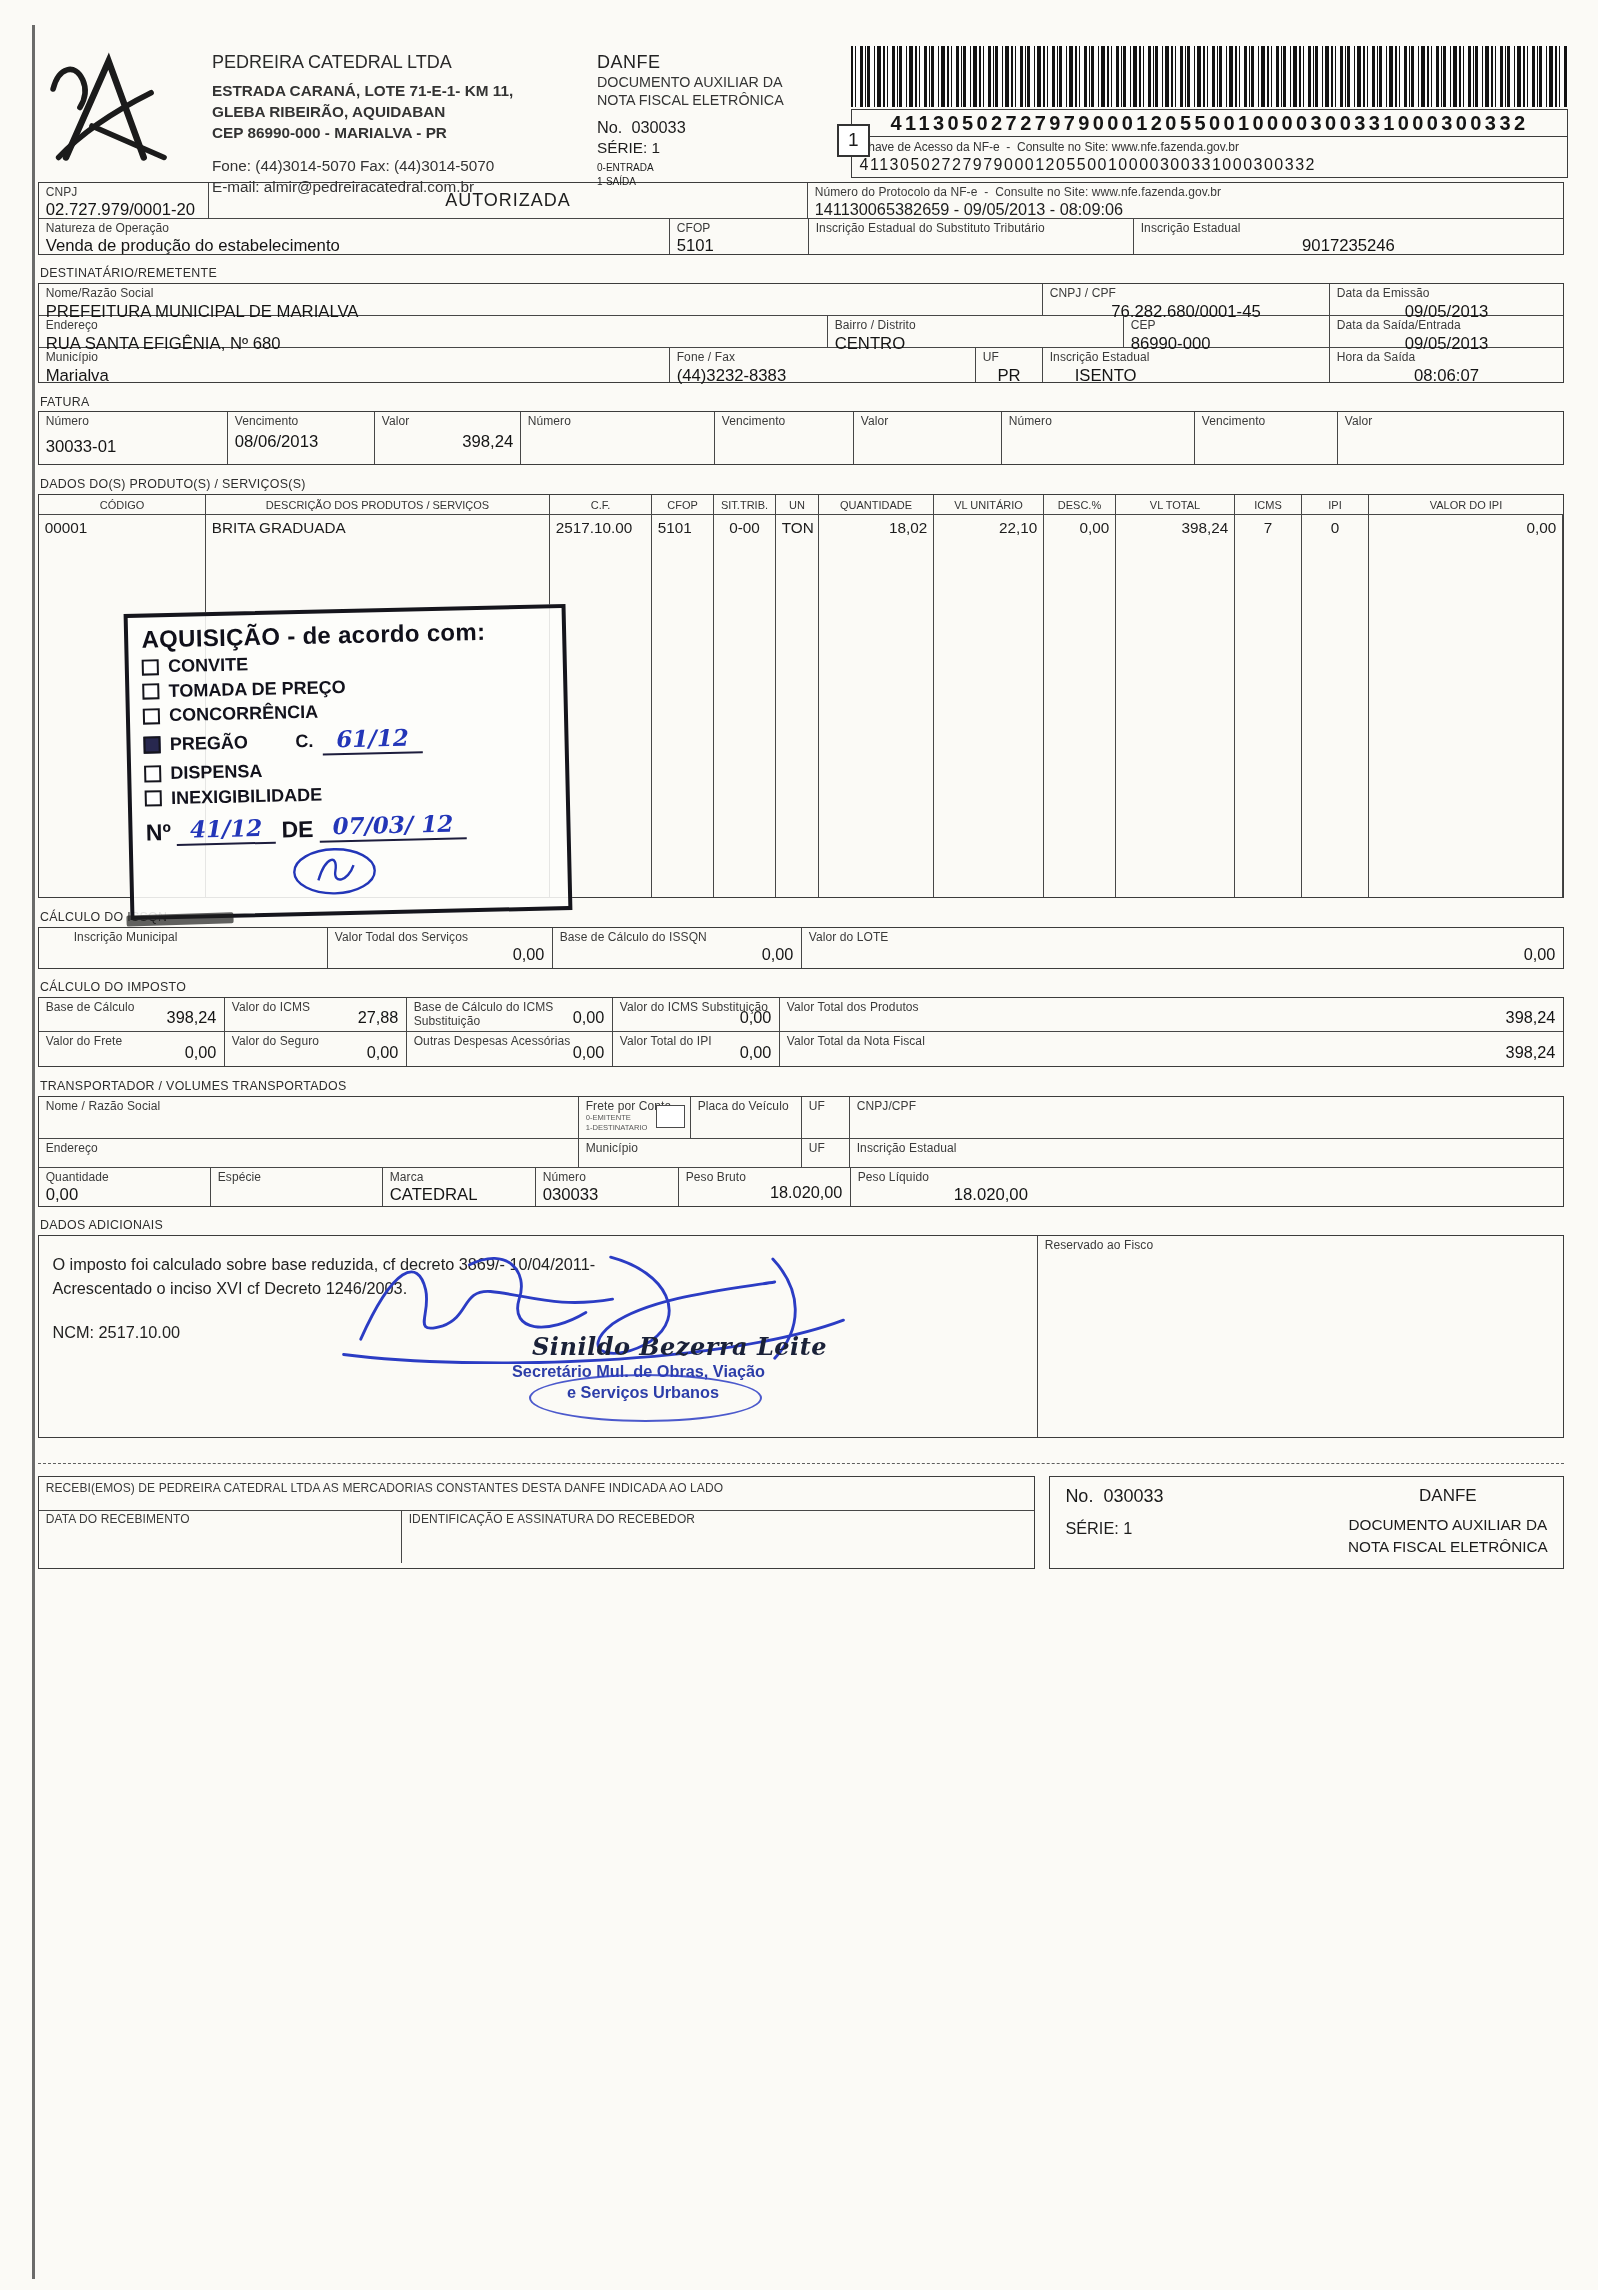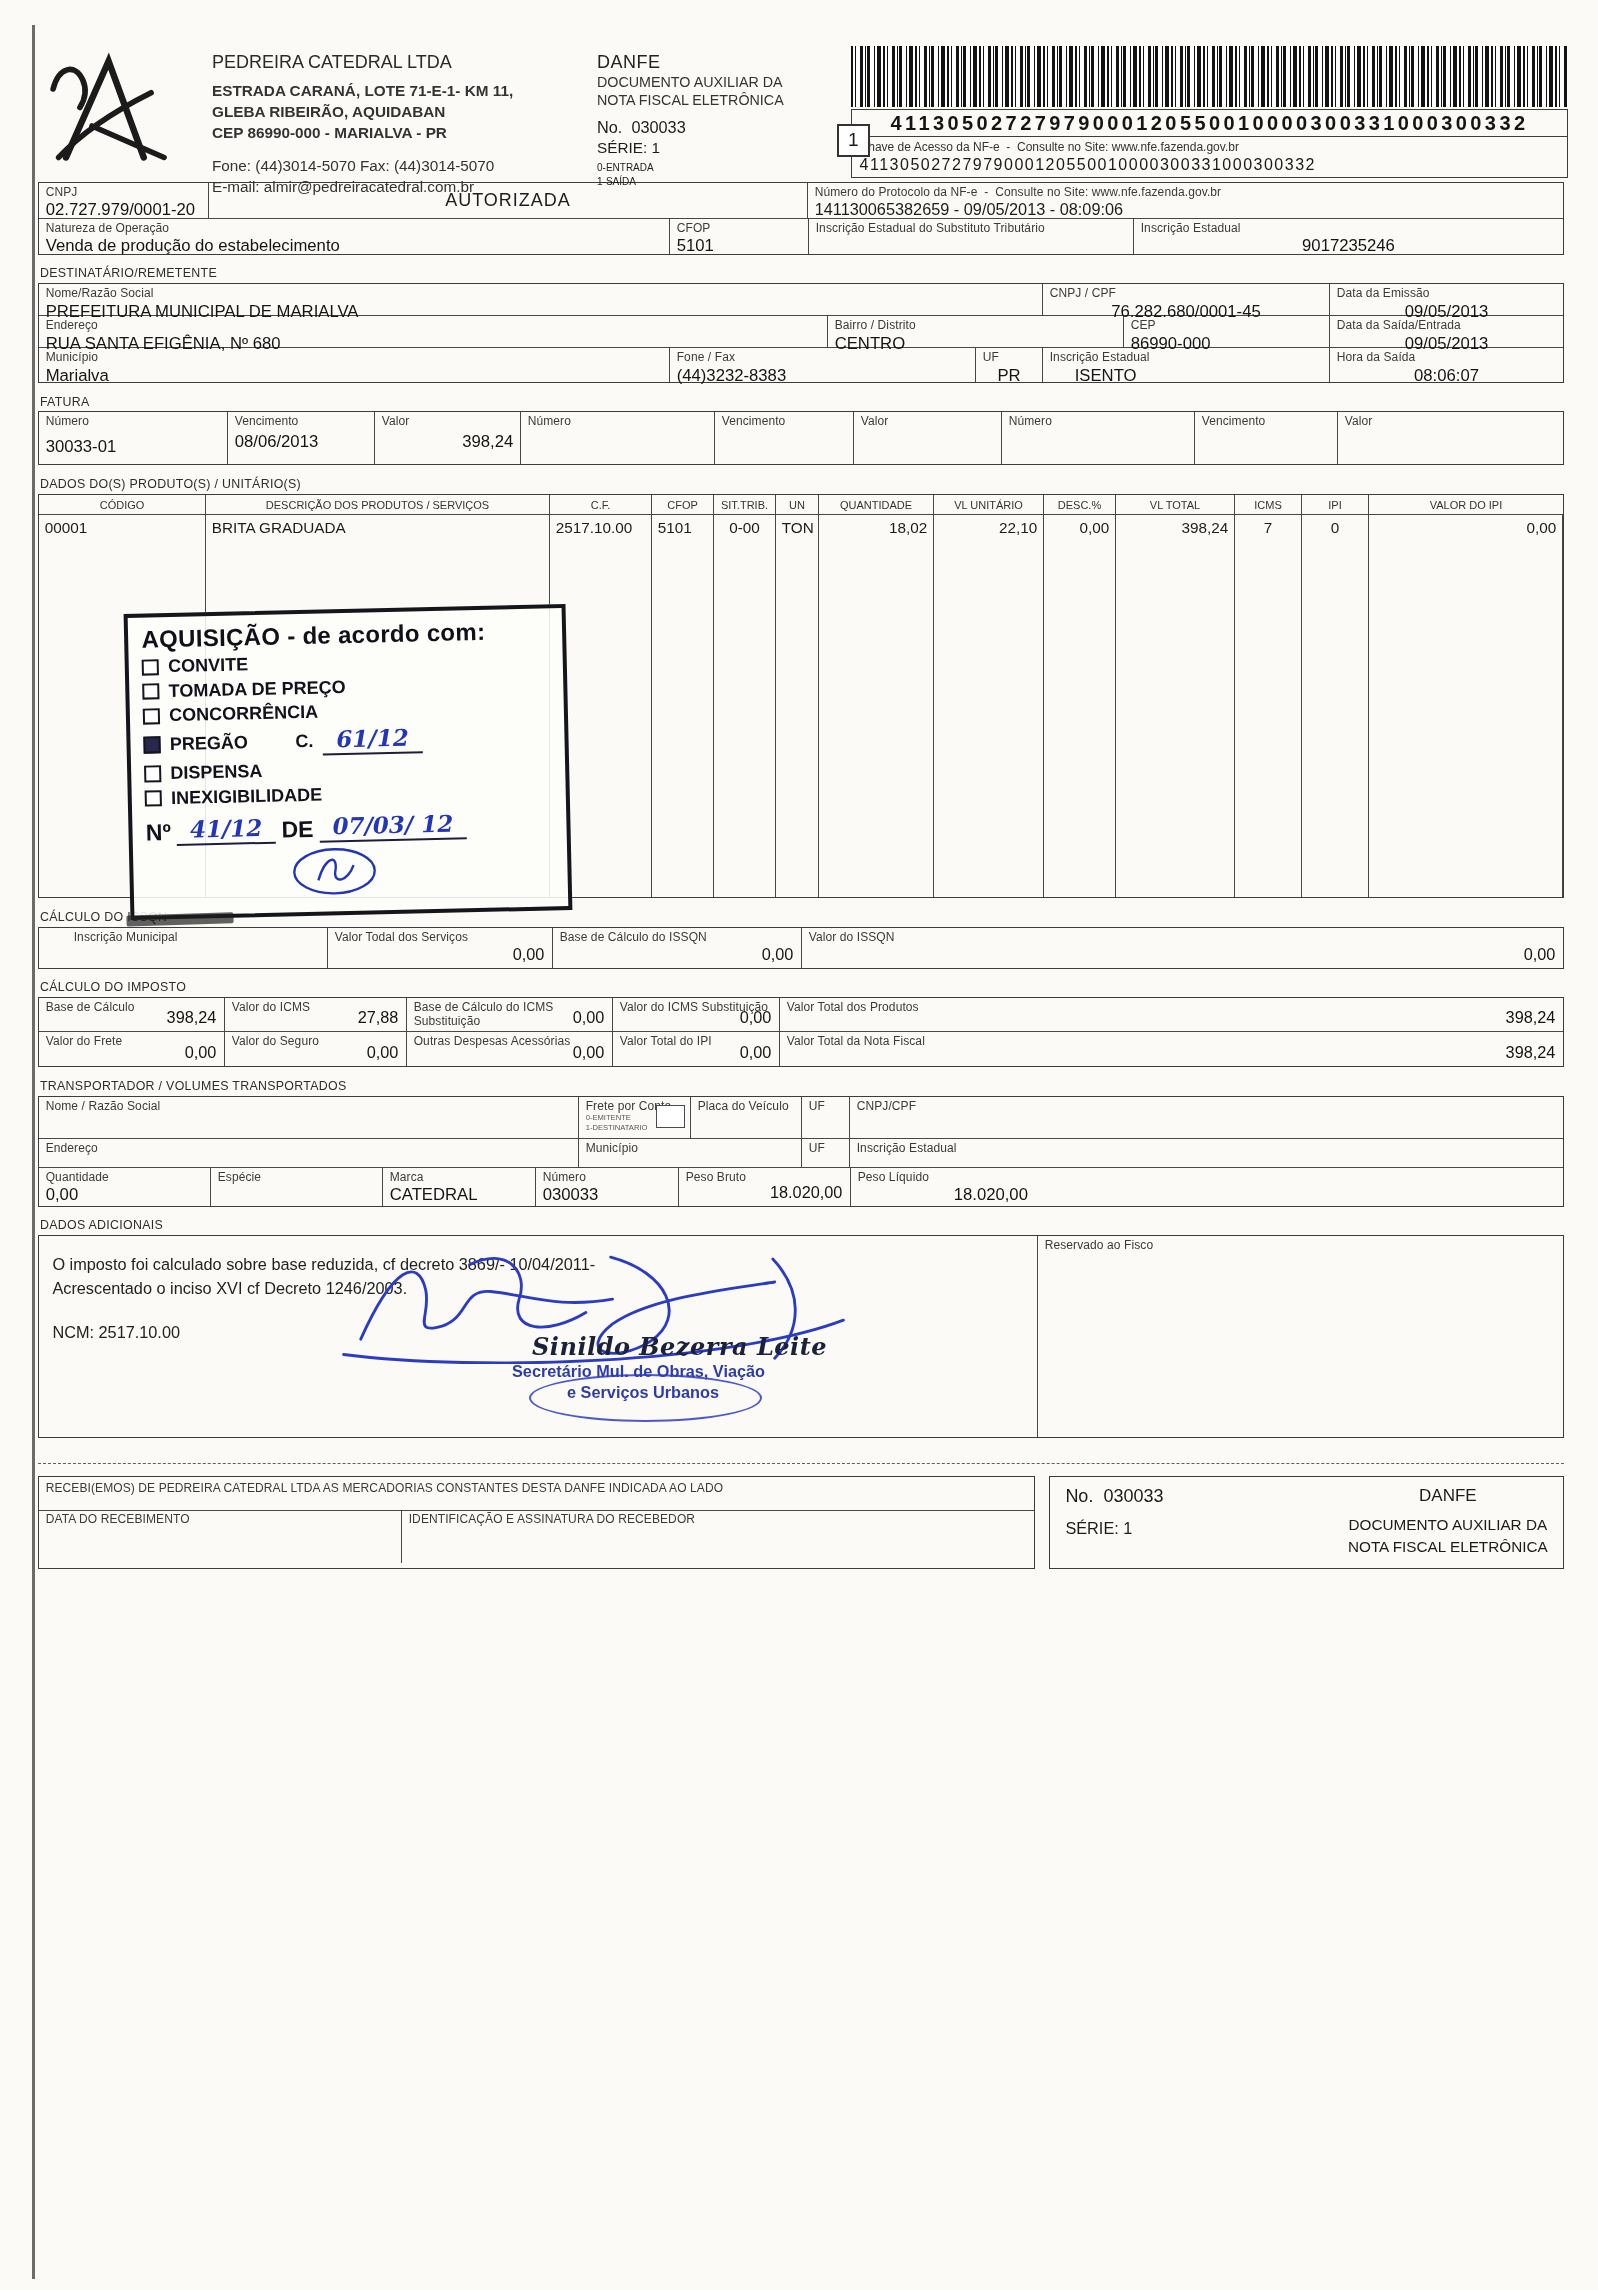--- a/index.html
+++ b/index.html
@@ -284,21 +284,21 @@
       </div>
       <div class="cell" style="width:143px;">
         <div class="lbl">Vencimento</div>
       </div>
       <div class="cell" style="flex:1;">
         <div class="lbl">Valor</div>
       </div>
     </div>
   </div>
 
-  <div class="sec-title">DADOS DO(S) PRODUTO(S) / UNITÁRIO(S)</div>
+  <div class="sec-title">DADOS DO(S) PRODUTO(S) / SERVIÇOS(S)</div>
   <div class="tbl">
     <div class="row phead">
       <div class="cell" style="width:167px;">
           <div class="phead-lbl">CÓDIGO</div>
         </div>
       <div class="cell" style="width:344px;">
           <div class="phead-lbl">DESCRIÇÃO DOS PRODUTOS / SERVIÇOS</div>
         </div>
       <div class="cell" style="width:102px;">
           <div class="phead-lbl">C.F.</div>
@@ -404,21 +404,21 @@
       </div>
       <div class="cell money" style="width:225px;">
         <div class="lbl">Valor Todal dos Serviços</div>
         <div class="num">0,00</div>
       </div>
       <div class="cell money" style="width:249px;">
         <div class="lbl">Base de Cálculo do ISSQN</div>
         <div class="num">0,00</div>
       </div>
       <div class="cell money" style="flex:1;">
-        <div class="lbl">Valor do ISSQN</div>
+        <div class="lbl">Valor do LOTE</div>
         <div class="num">0,00</div>
       </div>
     </div>
   </div>
 
   <div class="sec-title">CÁLCULO DO IMPOSTO</div>
   <div class="tbl">
     <div class="row" style="height:34px;">
       <div class="cell money" style="width:186px;">
         <div class="lbl">Base de Cálculo</div>

